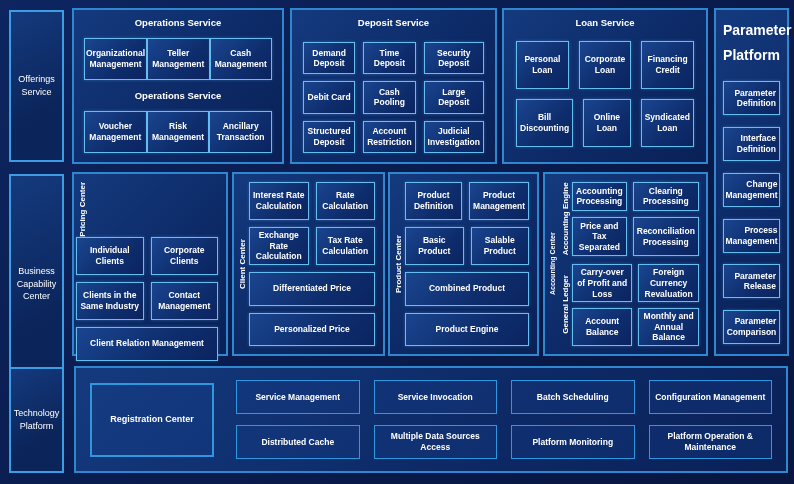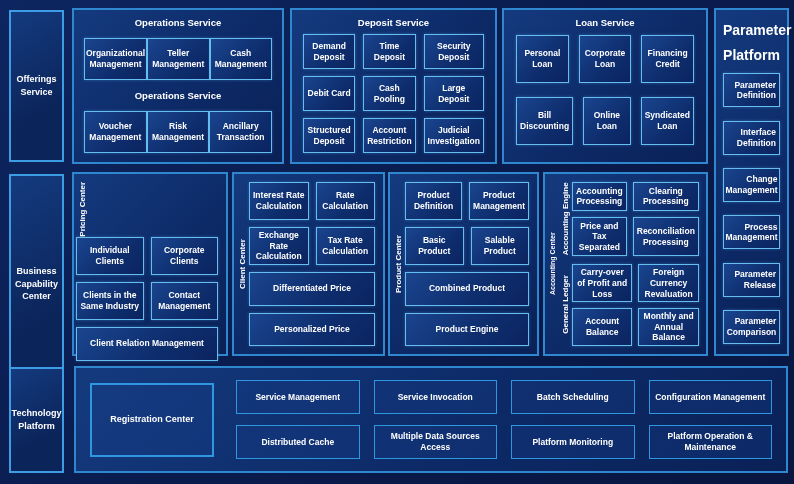--- a/index.html
+++ b/index.html
@@ -10,37 +10,37 @@
     font-family: "Liberation Sans", sans-serif; color: #fff;
   }
   .panel {
     position: absolute; border: 2px solid #2e87cf;
     background: linear-gradient(135deg, #143a7e 0%, #0d2a67 55%, #0a2157 100%);
   }
   .sidebox {
     position: absolute; left: 9px; width: 55px; border: 2px solid #3d9de4;
     background: linear-gradient(150deg, #143a7e 0%, #0b2459 70%);
     display: flex; align-items: center; justify-content: center; text-align: center;
-    font-weight: bold; font-size: 9px; line-height: 1.4; padding: 11px;
+    font-weight: normal; font-size: 9px; line-height: 1.4; padding: 11px;
   }
   .box {
     border: 1.5px solid #66bdf0;
     background: linear-gradient(135deg, #1a458f 0%, #0e2d6d 60%, #0b2460 100%);
     display: flex; align-items: center; justify-content: center; text-align: center;
     font-weight: bold; font-size: 8.5px; line-height: 1.25; padding: 2px 3px;
     box-shadow: 0 0 3px rgba(90,180,240,.35);
   }
   .ptitle { text-align: center; font-weight: bold; font-size: 9.5px; }
   .vlabel {
     writing-mode: vertical-rl; transform: rotate(180deg);
     font-weight: bold; font-size: 8px; display: flex; align-items: center;
     justify-content: center; text-align: center; flex: none;
   }
   
-  .p-col { display: flex; flex-direction: column; }
+  .p-col { display: flex; flex-direction: column; gap: 8px; }
   .ops { left: 72px; top: 8px; width: 212px; height: 156px; padding: 7px 10px 9px; justify-content: space-between; }
   .ops .row { display: flex; justify-content: space-between; }
   .ops .row .box { width: 63px; height: 42px; }
   .dep { left: 290px; top: 8px; width: 207px; height: 156px; padding: 7px 11px 9px; }
   .dep .grid { margin-top: 6px; flex: 1; display: grid; grid-template-columns: repeat(3, 1fr); gap: 7px 8px; }
   .loan { left: 502px; top: 8px; width: 206px; height: 156px; padding: 7px 12px 10px; }
   .loan .rows { flex: 1; display: flex; flex-direction: column; justify-content: space-around; }
   .loan .row { display: grid; grid-template-columns: repeat(3, 1fr); gap: 10px; }
   .loan .box { height: 48px; }
   .param { left: 714px; top: 8px; width: 75px; height: 348px; padding: 8px 7px 10px; }

